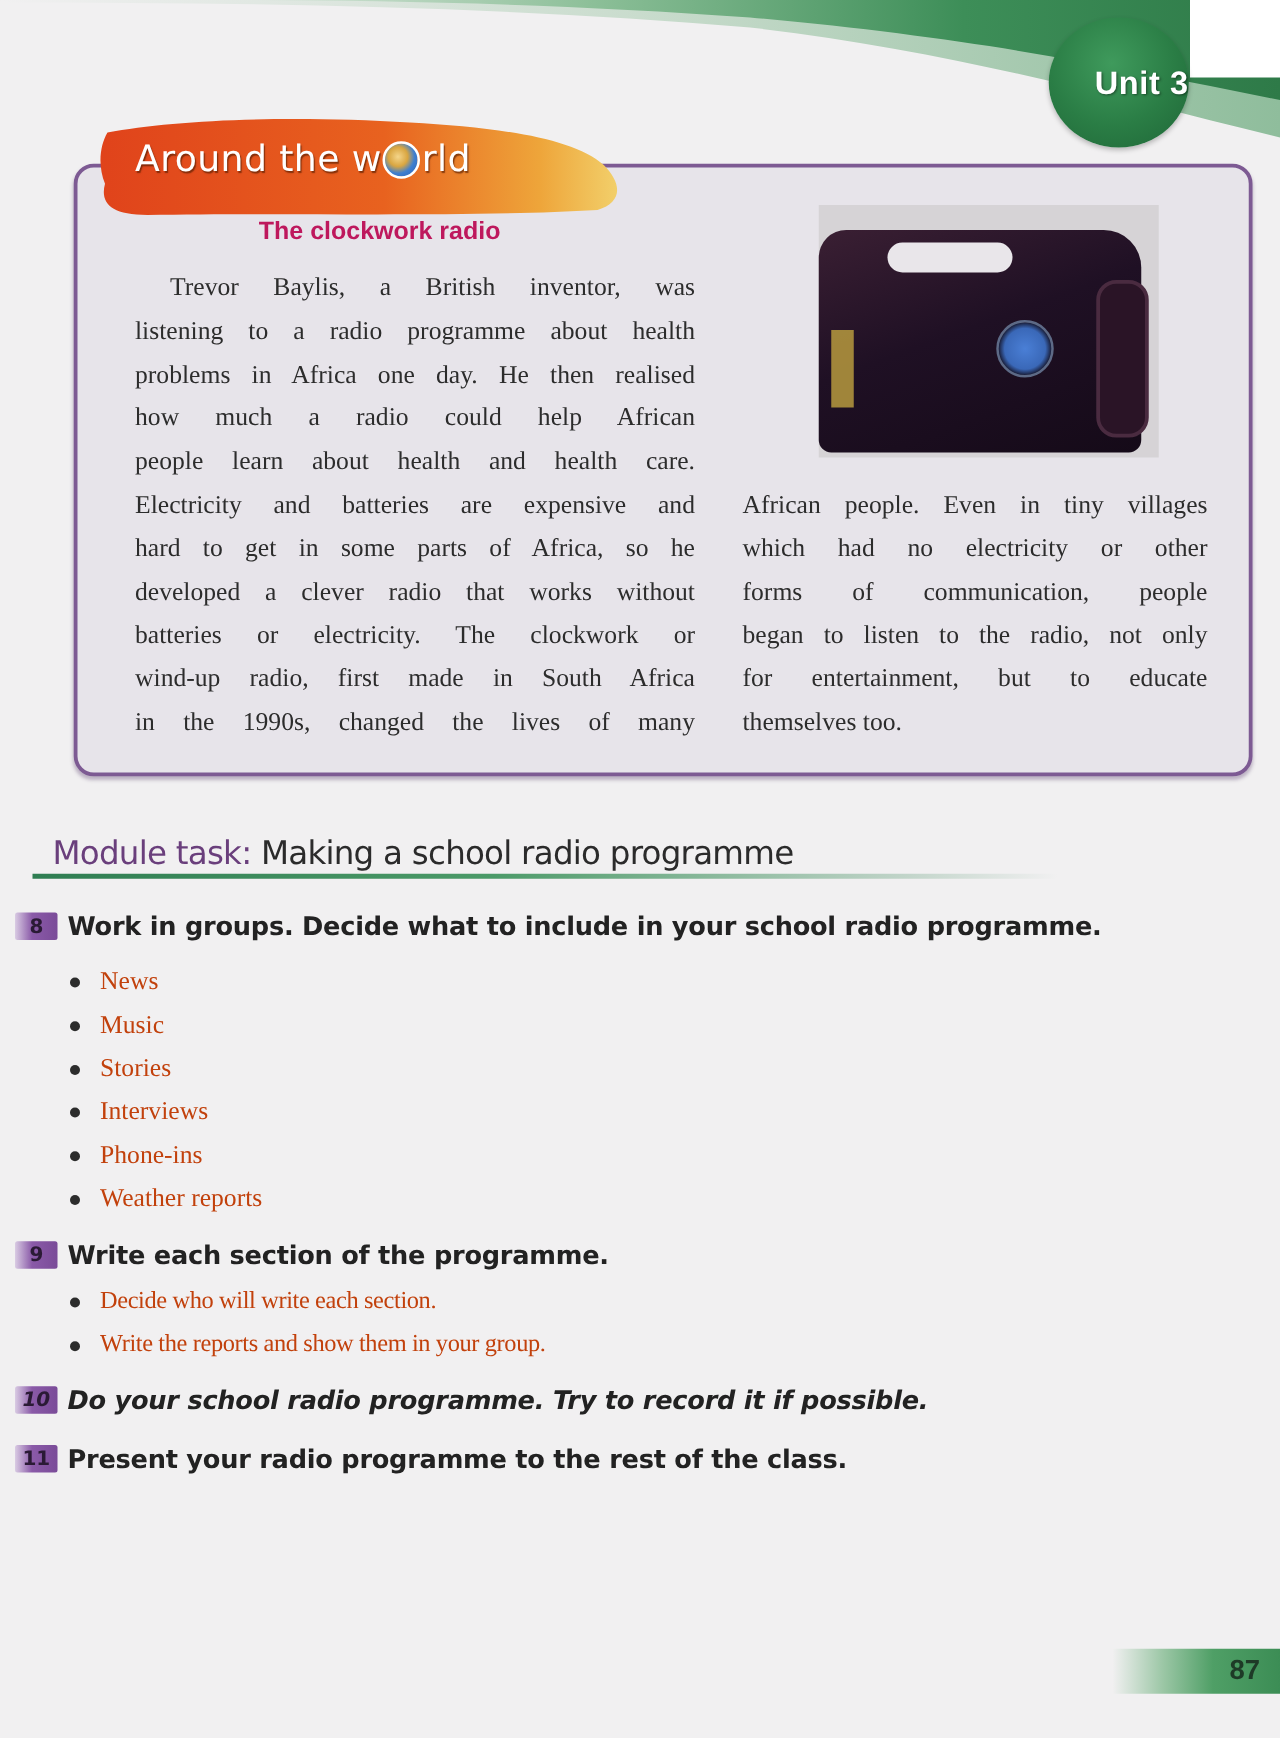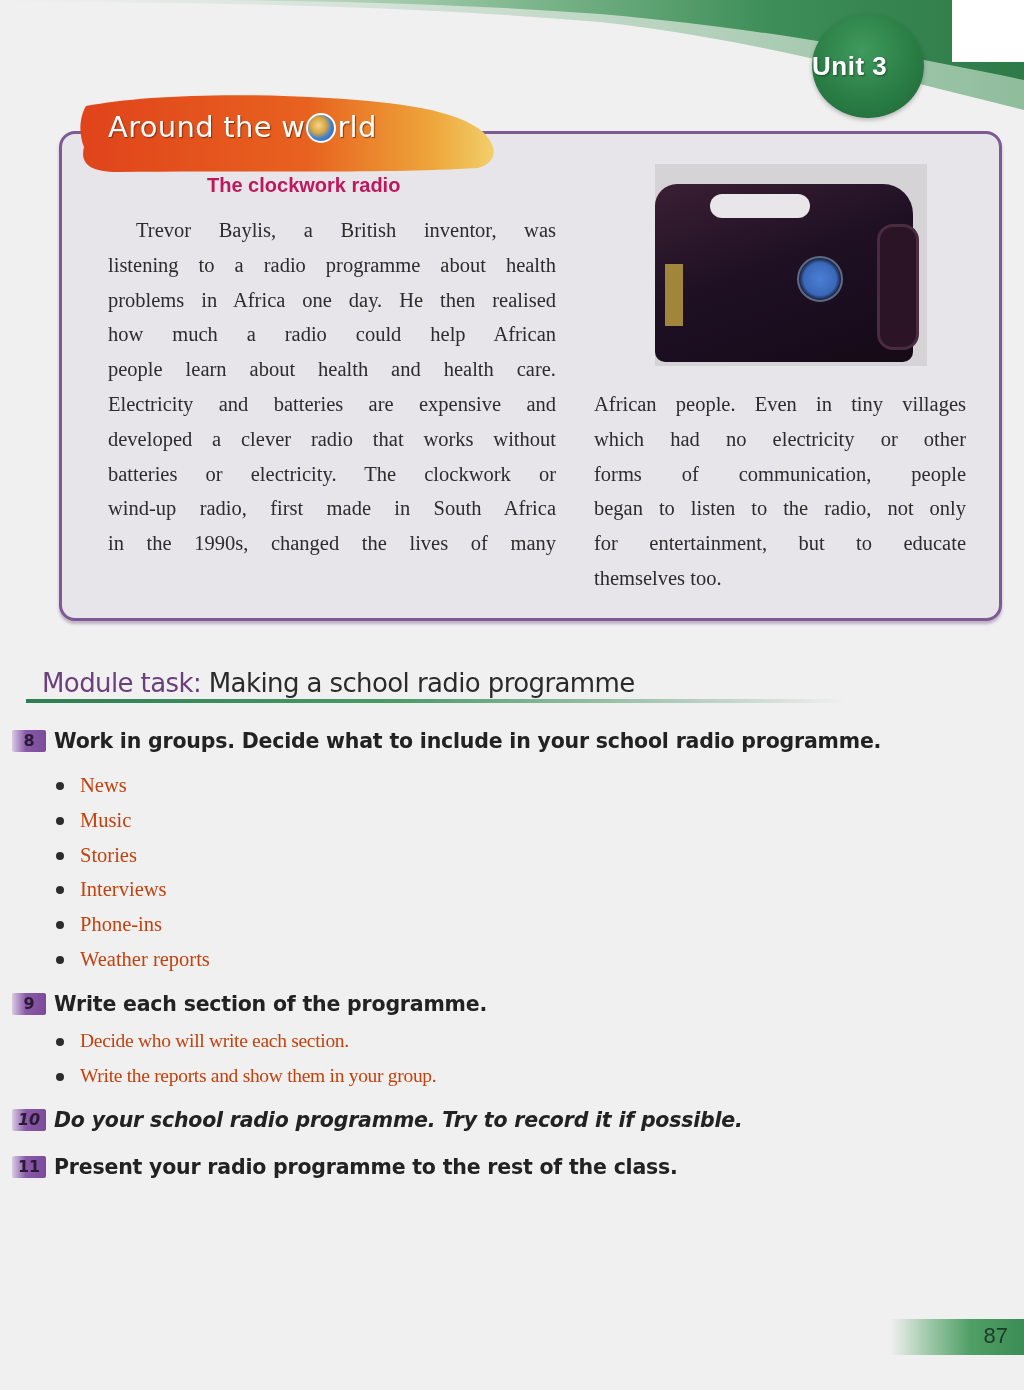--- a/index.html
+++ b/index.html
@@ -9,24 +9,24 @@
     font-family:"Liberation Serif", serif;
     color:#2a2a2a;
   }
   
   .swoosh {
     position:absolute; left:0; top:0; width:1024px; height:130px; overflow:hidden;
   }
   .swoosh svg { display:block; }
   .corner-white { position:absolute; right:0; top:0; width:72px; height:62px; background:#ffffff; }
   .unit-badge {
-    position:absolute; left:812px; top:14px; width:112px; height:104px; border-radius:50%;
+    position:absolute; left:839px; top:14px; width:112px; height:104px; border-radius:50%;
     background:radial-gradient(circle at 45% 35%, #3f9a5c 0%, #2a7d45 55%, #1f6637 100%);
     box-shadow:0 2px 4px rgba(0,0,0,0.25);
-    display:flex; align-items:center; justify-content:flex-start;
+    display:flex; align-items:center; justify-content:flex-end;
   }
   .unit-badge span {
     font-family:"Liberation Sans", sans-serif; font-weight:bold; font-size:26px; color:#ffffff;
     letter-spacing:0.5px; text-shadow:1px 1px 2px rgba(0,0,0,0.45);
   }
   
   .box {
     position:absolute; left:59px; top:131px; width:937px; height:484px;
     border:3px solid #7d5a93; border-radius:16px;
     background:#e7e4ea;
@@ -113,21 +113,21 @@
   .bullets li::before {
     content:""; position:absolute; left:2px; top:14px; width:8px; height:8px; border-radius:50%; background:#2c2c2c;
   }
   .bullets.sub li { font-size:19.5px; letter-spacing:-0.3px; }
   .page-tab {
     position:absolute; left:890px; top:1319px; width:134px; height:36px;
     background:linear-gradient(90deg, rgba(240,240,240,0) 0%, #9cc7a6 30%, #4f9f66 60%, #3c8d55 100%);
   }
   .page-num {
     position:absolute; right:16px; top:4px;
-    font-family:"Liberation Sans", sans-serif; font-weight:normal; font-size:22px; color:#1e3a27;
+    font-family:"Liberation Sans", sans-serif; font-weight:bold; font-size:22px; color:#1e3a27;
   }
 </style>
 </head>
 <body>
 
 <div class="swoosh">
   <svg width="1024" height="130" viewBox="0 0 1024 130">
     <defs>
       <linearGradient id="g1" x1="0" y1="0" x2="1" y2="0">
         <stop offset="0" stop-color="#dfe9e1"></stop>
@@ -173,20 +173,21 @@
 
 <div class="article-title">The clockwork radio</div>
 
 <div class="col col-left">
   <span class="line indent">Trevor Baylis, a British inventor, was</span>
   <span class="line">listening to a radio programme about health</span>
   <span class="line">problems in Africa one day. He then realised</span>
   <span class="line">how much a radio could help African</span>
   <span class="line">people learn about health and health care.</span>
   <span class="line">Electricity and batteries are expensive and</span>
+  <span class="line">hard to get in some parts of Africa, so he</span>
   <span class="line">developed a clever radio that works without</span>
   <span class="line">batteries or electricity. The clockwork or</span>
   <span class="line">wind-up radio, first made in South Africa</span>
   <span class="line">in the 1990s, changed the lives of many</span>
 </div>
 
 <div class="radio-photo">
   <div class="radio-body">
     <div class="radio-handle"></div>
     <div class="radio-panel"></div>

